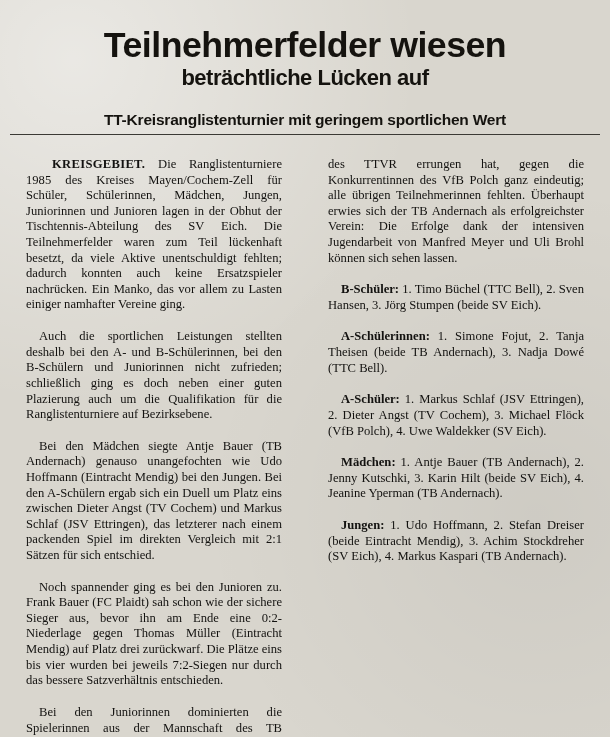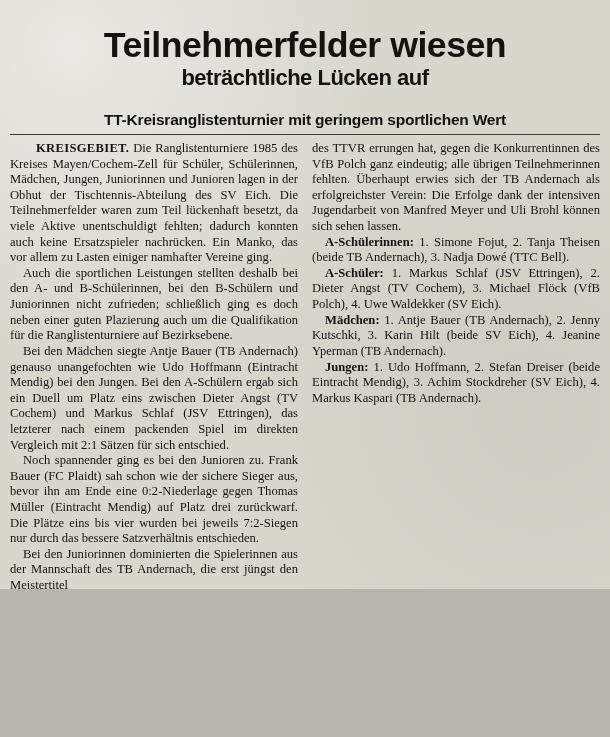--- a/index.html
+++ b/index.html
@@ -9,21 +9,21 @@
   }
   body {
     width: 610px;
     height: 737px;
     overflow: hidden;
     font-family: "Liberation Serif", serif;
   }
   #page {
     position: relative;
     width: 610px;
-    height: 589px;
+    height: 737px;
     background: #d9d6ce;
     box-sizing: border-box;
     padding: 6px 10px 4px 10px;
     
     background-image:
       radial-gradient(circle at 12% 8%, rgba(255,255,255,0.45) 0%, rgba(255,255,255,0) 40%),
       radial-gradient(circle at 88% 70%, rgba(0,0,0,0.05) 0%, rgba(0,0,0,0) 45%);
   }
   .headline {
     font-family: "Liberation Sans", sans-serif;
@@ -64,21 +64,21 @@
   }
   .col {
     width: 50%;
     font-size: 12.6px;
     line-height: 1.24;
     text-align: justify;
     color: #131210;
     hyphens: auto;
   }
   .col p {
-    margin: 0;
+    margin: 16px;
     text-indent: 13px;
   }
   .col p.noindent {
     text-indent: 0;
   }
   .kicker {
     font-variant: small-caps;
     font-weight: bold;
     letter-spacing: 0.3px;
   }
@@ -110,20 +110,21 @@
       <p><span class="lead-space"></span><span class="kicker">KREISGEBIET.</span><span> Die Ranglistenturniere 1985 des Kreises Mayen/Cochem-Zell für Schüler, Schülerinnen, Mädchen, Jungen, Juniorinnen und Junioren lagen in der Obhut der Tischtennis-Abteilung des SV Eich. Die Teilnehmerfelder waren zum Teil lückenhaft besetzt, da viele Aktive unentschuldigt fehlten; dadurch konnten auch keine Ersatzspieler nachrücken. Ein Manko, das vor allem zu Lasten einiger namhafter Vereine ging.</span></p>
       <p>Auch die sportlichen Leistungen stellten deshalb bei den A- und B-Schülerinnen, bei den B-Schülern und Juniorinnen nicht zufrieden; schließlich ging es doch neben einer guten Plazierung auch um die Qualifikation für die Ranglistenturniere auf Bezirksebene.</p>
       <p>Bei den Mädchen siegte Antje Bauer (TB Andernach) genauso unangefochten wie Udo Hoffmann (Eintracht Mendig) bei den Jungen. Bei den A-Schülern ergab sich ein Duell um Platz eins zwischen Dieter Angst (TV Cochem) und Markus Schlaf (JSV Ettringen), das letzterer nach einem packenden Spiel im direkten Vergleich mit 2:1 Sätzen für sich entschied.</p>
       <p>Noch spannender ging es bei den Junioren zu. Frank Bauer (FC Plaidt) sah schon wie der sichere Sieger aus, bevor ihn am Ende eine 0:2-Niederlage gegen Thomas Müller (Eintracht Mendig) auf Platz drei zurückwarf. Die Plätze eins bis vier wurden bei jeweils 7:2-Siegen nur durch das bessere Satzverhältnis entschieden.</p>
       <p>Bei den Juniorinnen dominierten die Spielerinnen aus der Mannschaft des TB Andernach, die erst jüngst den Meistertitel</p>
     </div>
 
     <div class="col">
       <p class="noindent">des TTVR errungen hat, gegen die Konkurrentinnen des VfB Polch ganz eindeutig; alle übrigen Teilnehmerinnen fehlten. Überhaupt erwies sich der TB Andernach als erfolgreichster Verein: Die Erfolge dank der intensiven Jugendarbeit von Manfred Meyer und Uli Brohl können sich sehen lassen.</p>
 
+      <p><span class="cat">B-Schüler:</span><span> 1. Timo Büchel (TTC Bell), 2. Sven Hansen, 3. Jörg Stumpen (beide SV Eich).</span></p>
       <p><span class="cat">A-Schülerinnen:</span><span> 1. Simone Fojut, 2. Tanja Theisen (beide TB Andernach), 3. Nadja Dowé (TTC Bell).</span></p>
       <p><span class="cat">A-Schüler:</span><span> 1. Markus Schlaf (JSV Ettringen), 2. Dieter Angst (TV Cochem), 3. Michael Flöck (VfB Polch), 4. Uwe Waldekker (SV Eich).</span></p>
       <p><span class="cat">Mädchen:</span><span> 1. Antje Bauer (TB Andernach), 2. Jenny Kutschki, 3. Karin Hilt (beide SV Eich), 4. Jeanine Yperman (TB Andernach).</span></p>
       <p><span class="cat">Jungen:</span><span> 1. Udo Hoffmann, 2. Stefan Dreiser (beide Eintracht Mendig), 3. Achim Stockdreher (SV Eich), 4. Markus Kaspari (TB Andernach).</span></p>
     </div>
 
   </div>
 </div>
 
 </body></html>

